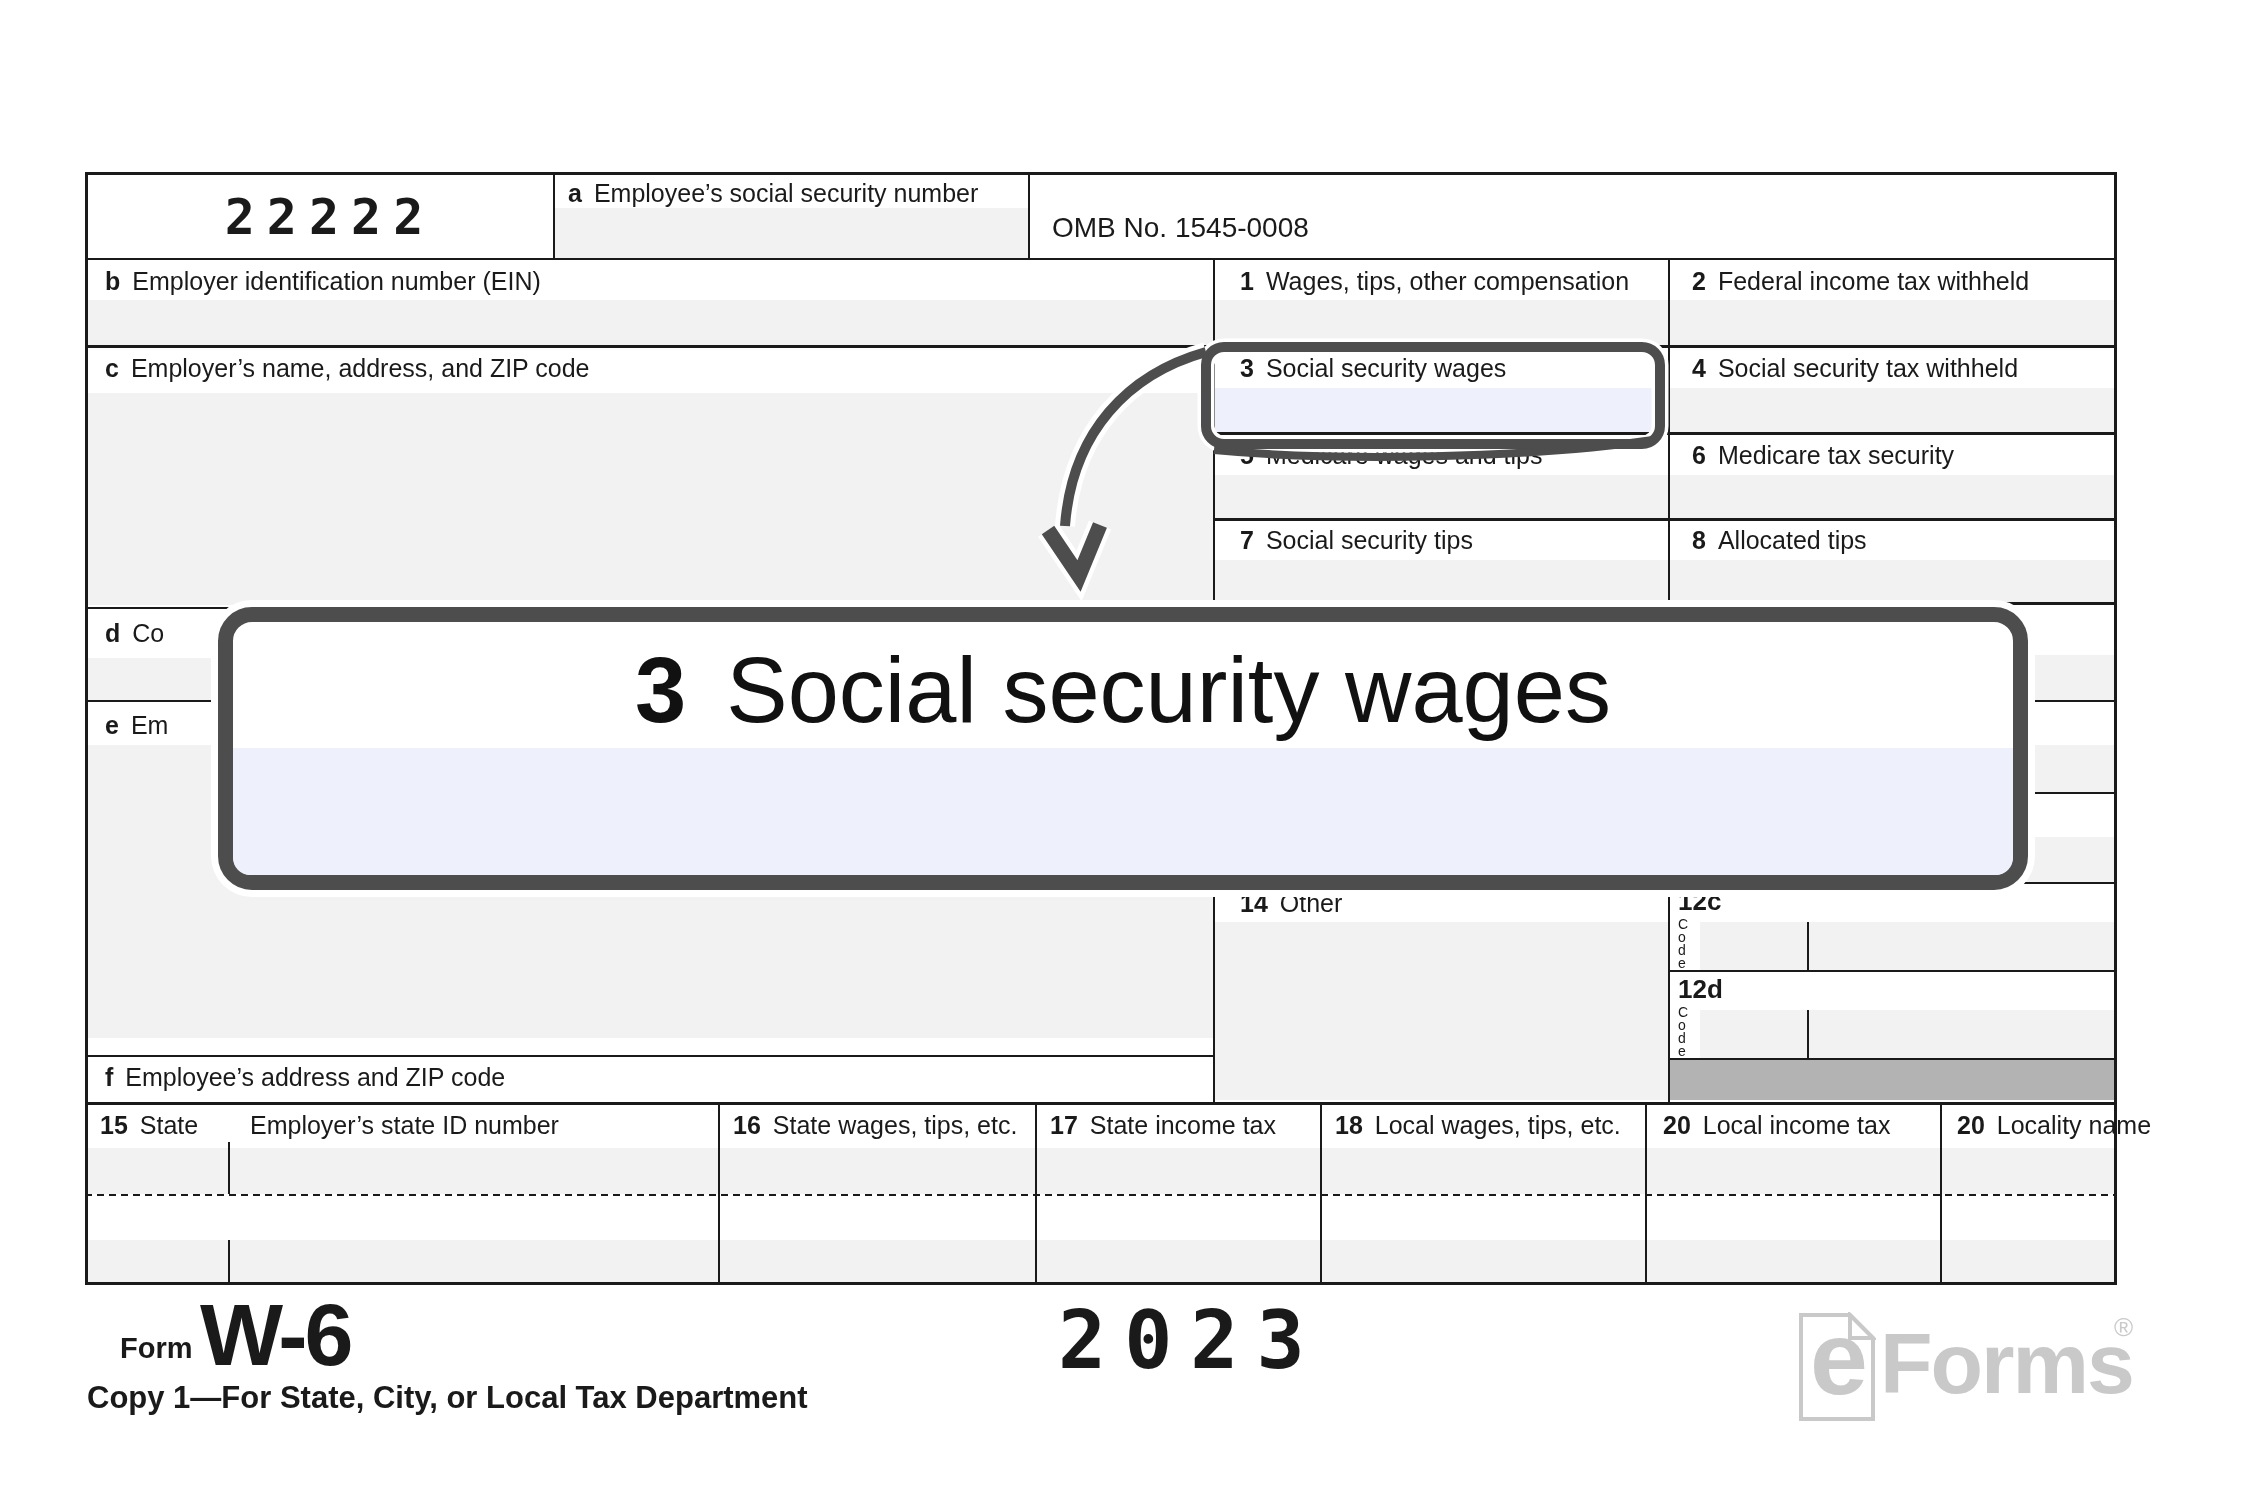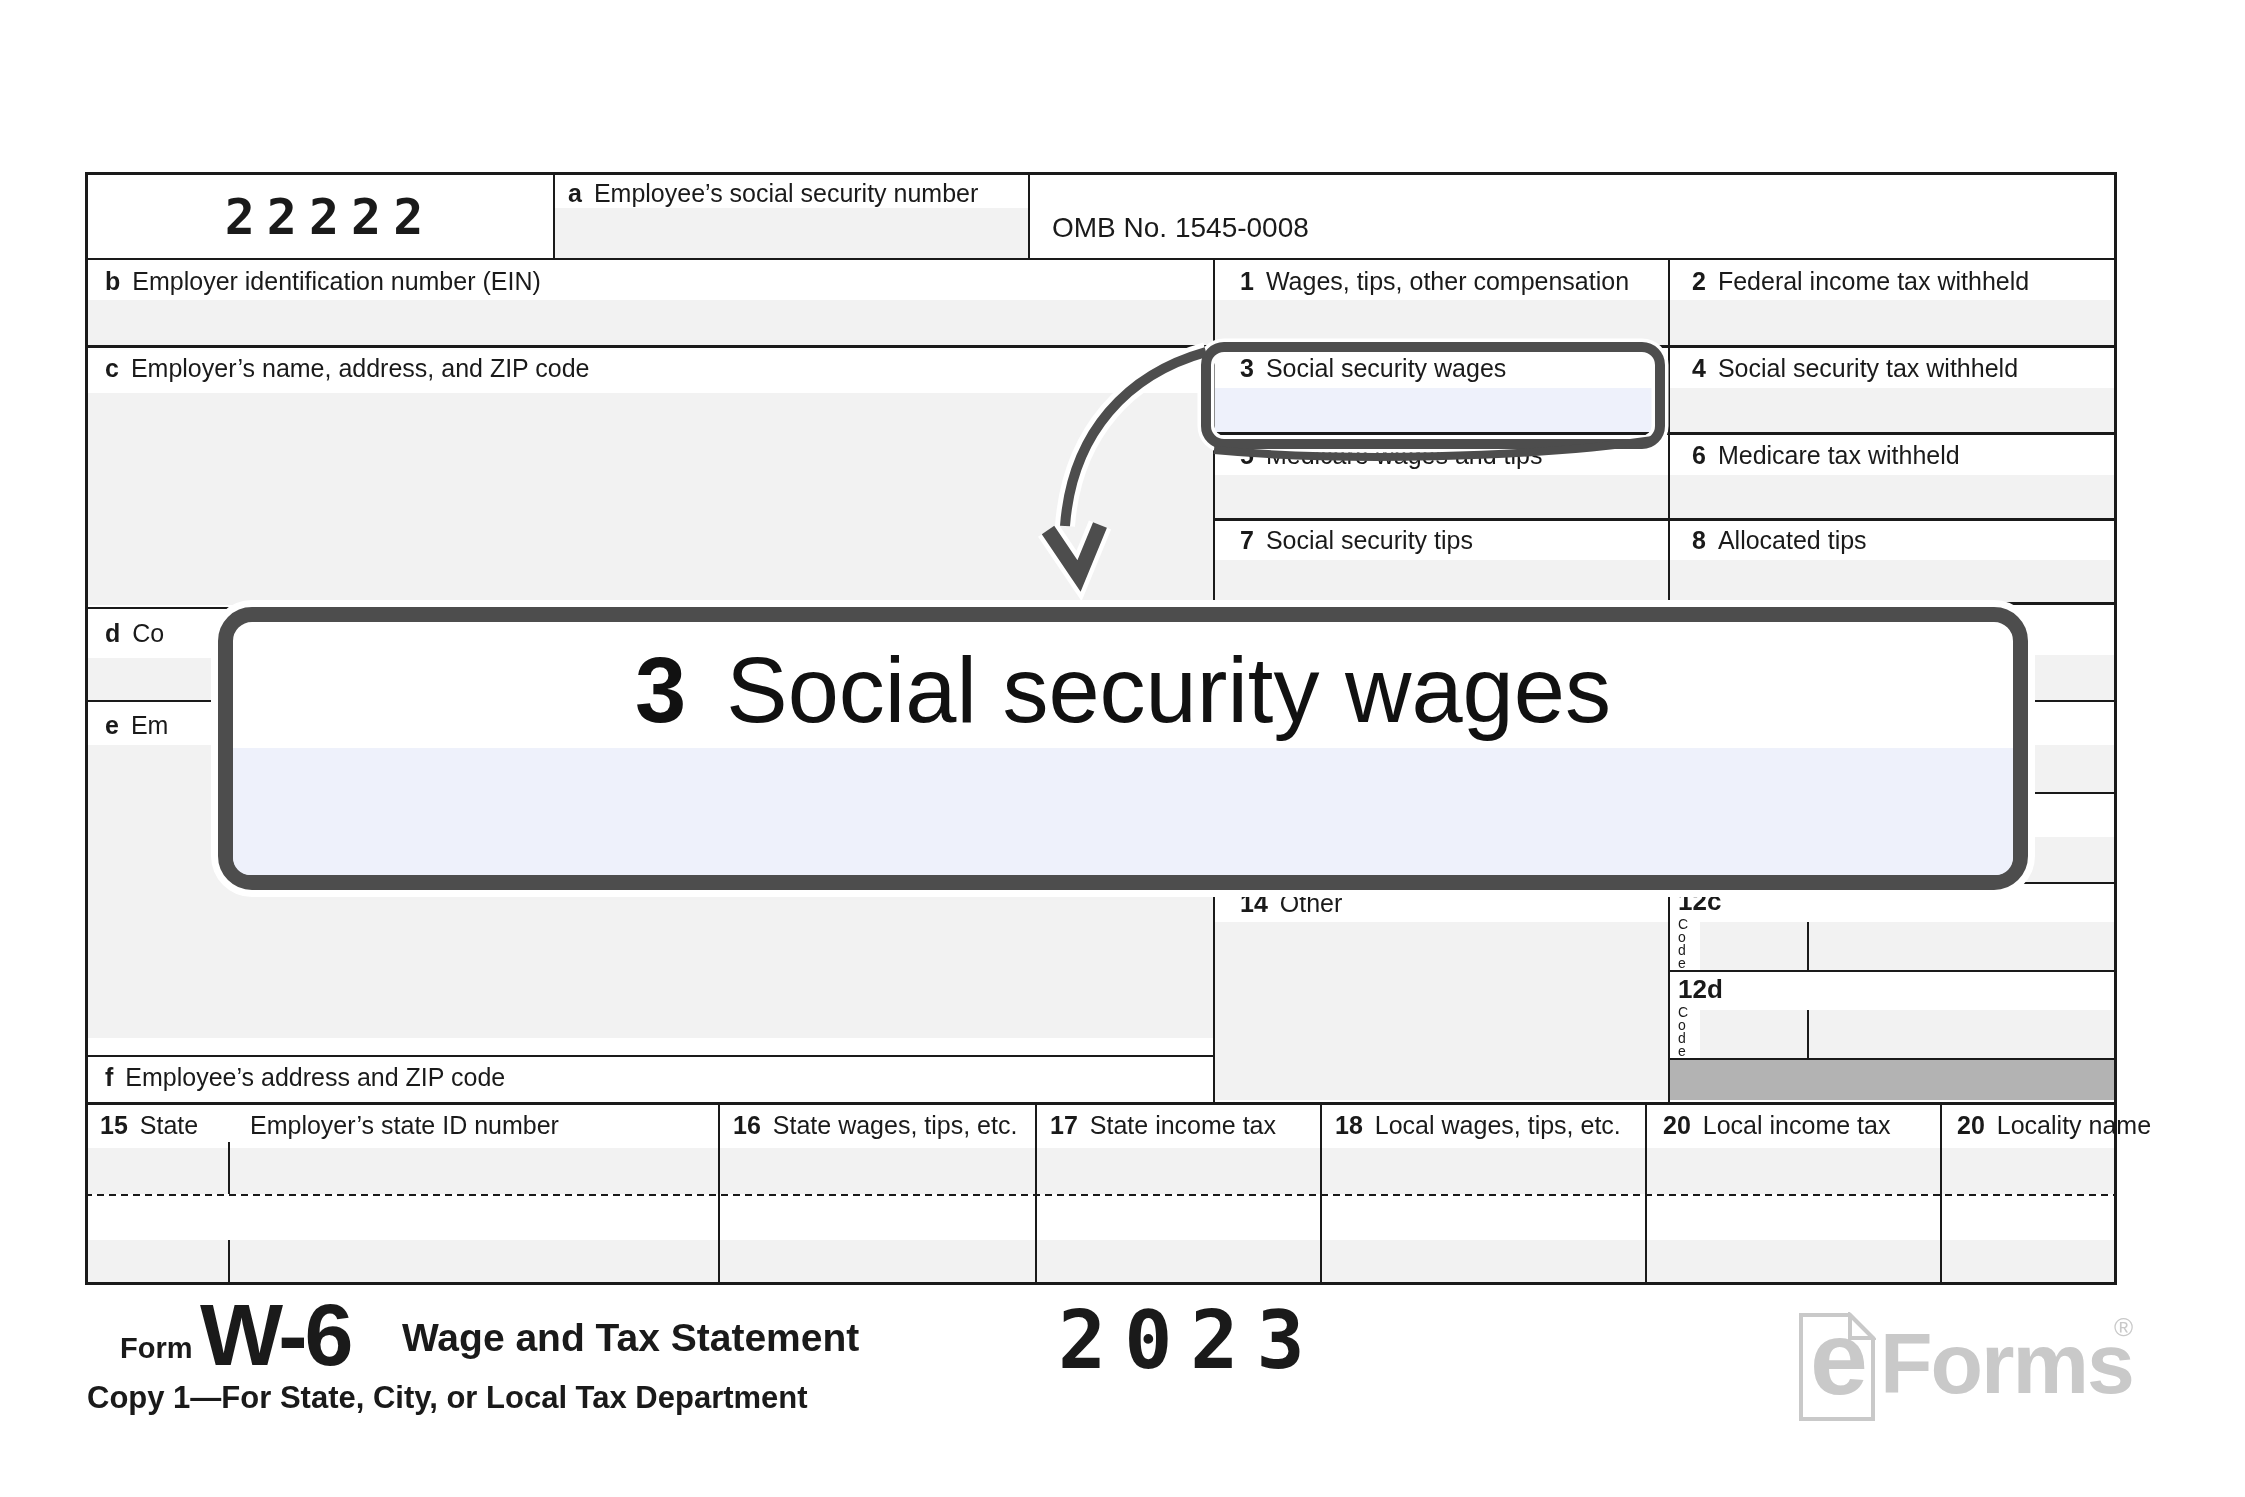--- a/index.html
+++ b/index.html
@@ -107,21 +107,21 @@
   <div class="ctrl-num">22222</div>
   <div class="lbl" style="left:568px;top:178px"><b>a</b><span>Employee’s social security number</span></div>
   <div class="omb">OMB No. 1545-0008</div>
   <div class="lbl" style="left:105px;top:266px"><b>b</b><span>Employer identification number (EIN)</span></div>
   <div class="lbl" style="left:1240px;top:266px"><b>1</b><span>Wages, tips, other compensation</span></div>
   <div class="lbl" style="left:1692px;top:266px"><b>2</b><span>Federal income tax withheld</span></div>
   <div class="lbl" style="left:105px;top:353px"><b>c</b><span>Employer’s name, address, and ZIP code</span></div>
   <div class="lbl" style="left:1240px;top:353px"><b>3</b><span>Social security wages</span></div>
   <div class="lbl" style="left:1692px;top:353px"><b>4</b><span>Social security tax withheld</span></div>
   <div class="lbl" style="left:1240px;top:440px"><b>5</b><span>Medicare wages and tips</span></div>
-  <div class="lbl" style="left:1692px;top:440px"><b>6</b><span>Medicare tax withheld</span></div>
+  <div class="lbl" style="left:1692px;top:440px"><b>6</b><span>Medicare tax security</span></div>
   <div class="lbl" style="left:1240px;top:525px"><b>7</b><span>Social security tips</span></div>
   <div class="lbl" style="left:1692px;top:525px"><b>8</b><span>Allocated tips</span></div>
   <div class="lbl" style="left:105px;top:618px"><b>d</b><span>Co</span></div>
   <div class="lbl" style="left:105px;top:710px"><b>e</b><span>Em</span></div>
   <div class="lbl" style="left:1240px;top:888px"><b>14</b><span>Other</span></div>
   <div class="num12" style="left:1678px;top:886px">12c</div>
   <div class="code-vert" style="left:1678px;top:918px">Code</div>
   <div class="num12" style="left:1678px;top:974px">12d</div>
   <div class="code-vert" style="left:1678px;top:1006px">Code</div>
   <div class="lbl" style="left:105px;top:1062px"><b>f</b><span>Employee’s address and ZIP code</span></div>
@@ -146,21 +146,20 @@
 
   <div class="callout">
     <div class="callout-lav"></div>
     <div class="callout-label">
       <b>3</b><span>Social security wages</span>
     </div>
   </div>
 
   <div class="ft-form">Form</div>
   <div class="ft-w2">W-6</div>
-  <div class="ft-title">Wage and Tax Statement</div>
   <div class="ft-year">2023</div>
   <div class="ft-copy">Copy 1—For State, City, or Local Tax Department</div>
 
   <div class="logo">
     <svg width="78" height="110" viewBox="0 0 78 110" style="position:absolute;left:0;top:0">
       <path d="M3 3 L52 3 L75 26 L75 107 L3 107 Z" fill="#ffffff" stroke="#c9c9c9" stroke-width="4"></path>
       <path d="M52 3 L52 26 L75 26 Z" fill="#ffffff" stroke="#c9c9c9" stroke-width="4"></path>
     </svg>
     <span class="logo-e">e</span>
     <span class="logo-forms">Forms</span>

